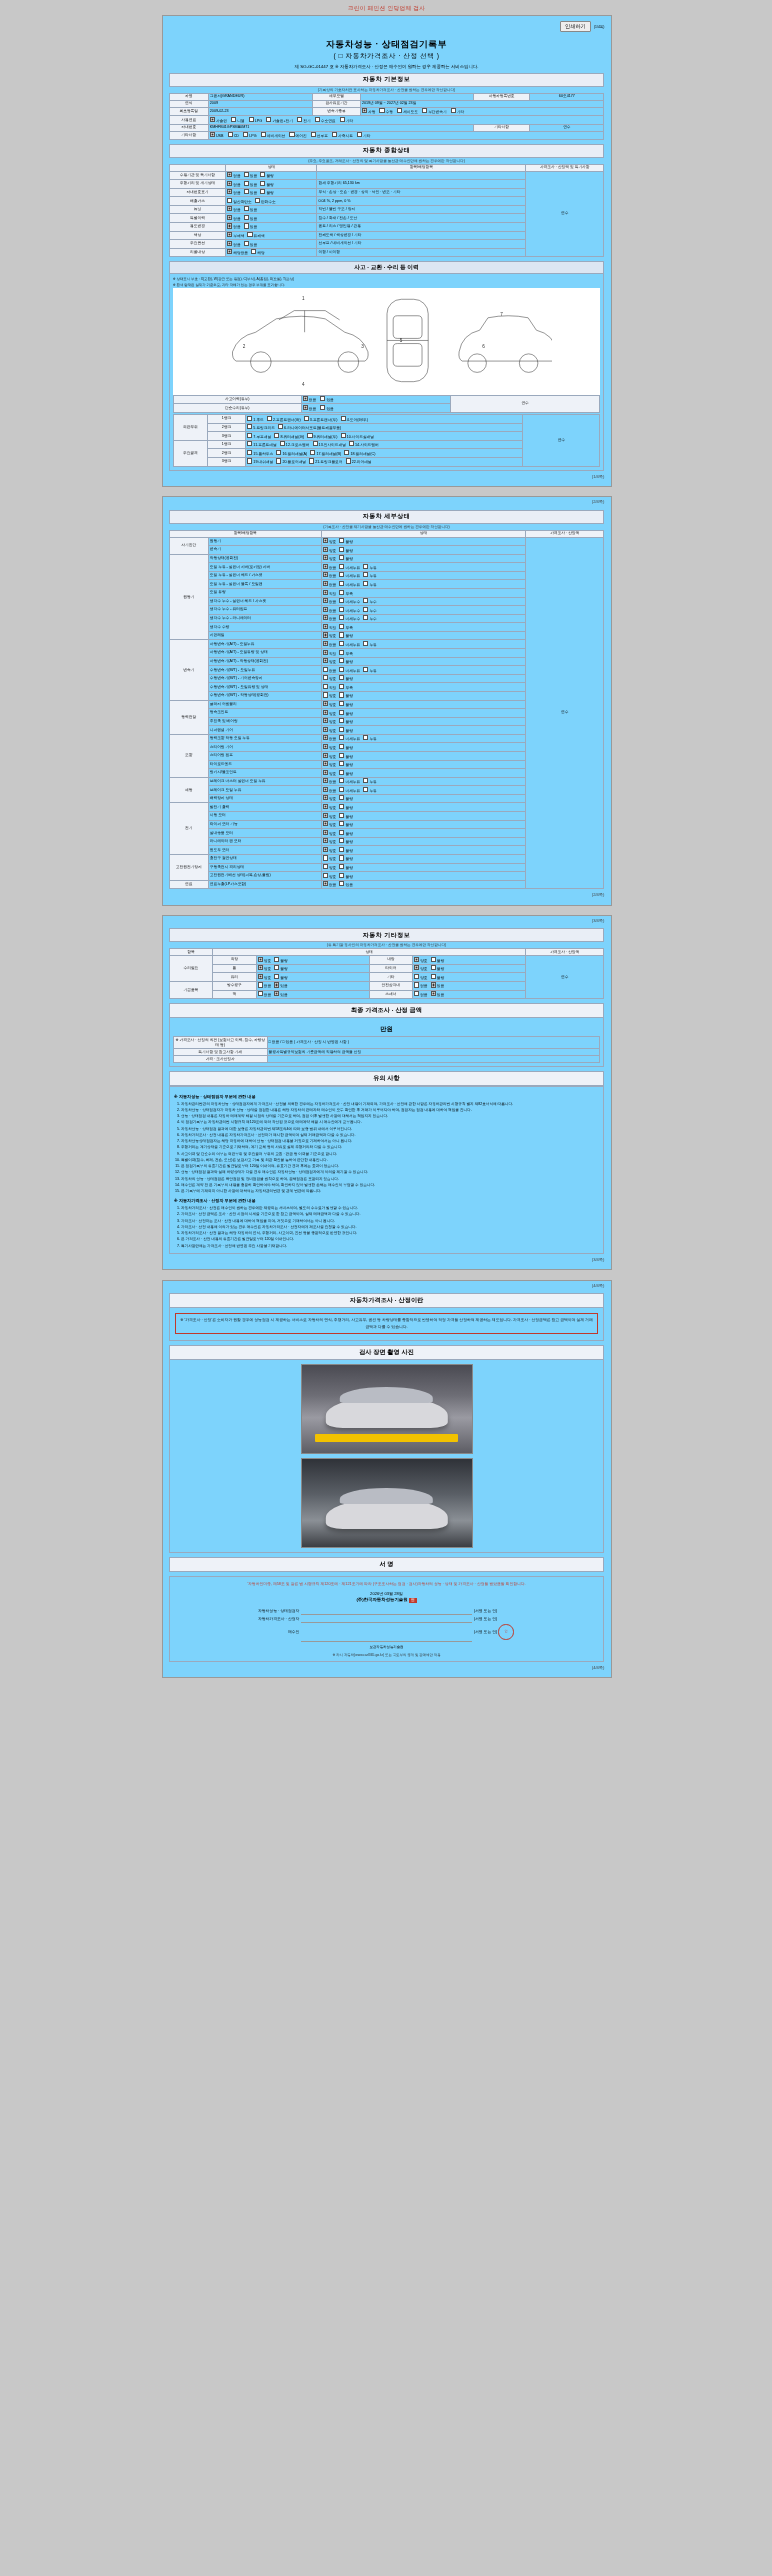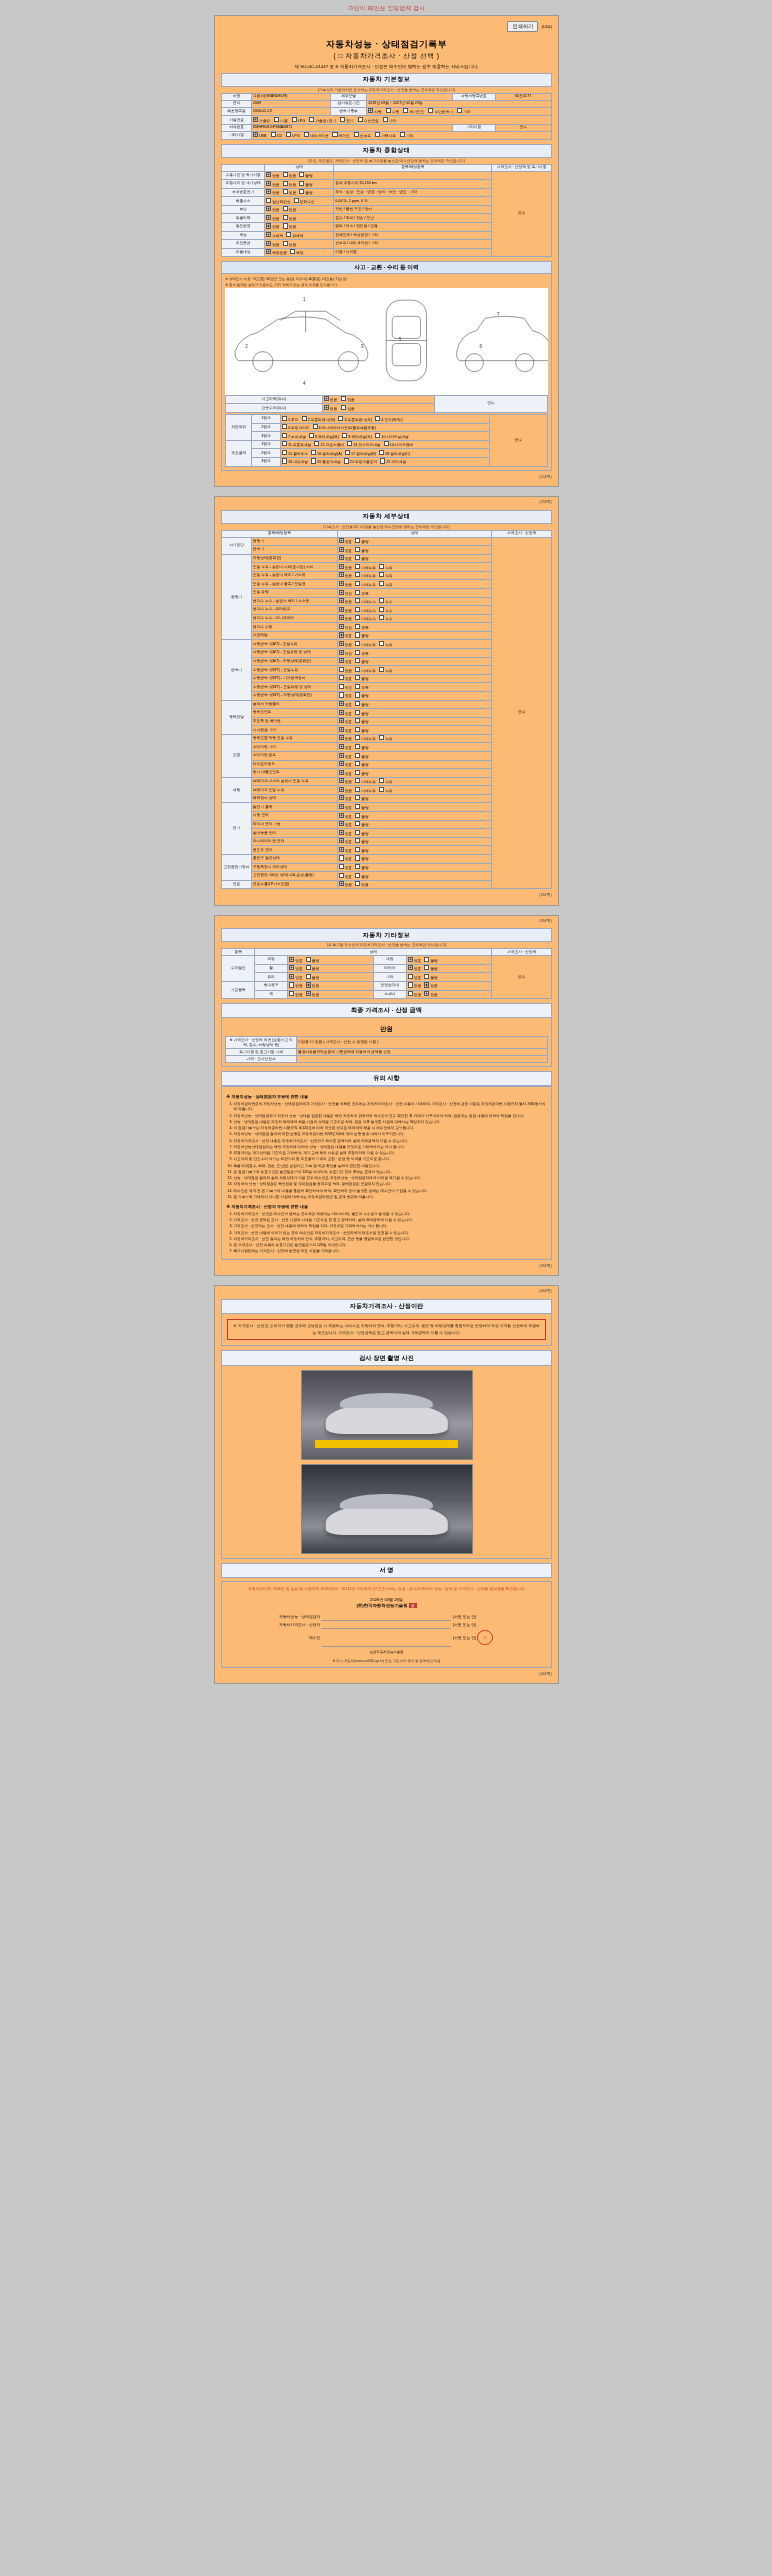--- a/index.html
+++ b/index.html
@@ -1,20 +1,20 @@
 <!DOCTYPE html>
 <html style="font-size:8.2px"><head>
 <meta charset="utf-8">
 <style>
   html,body{margin:0;padding:0;background:#c8c8c8;}
   body{font-family:"Liberation Sans","DejaVu Sans",sans-serif;}
   .page-wrap{width:773px;margin:0 auto;}
   .topbar{text-align:center;padding:3.1px 0 2.1px 0;}
   .topbar .hint{color:#c0392b;font-size:5.7px;letter-spacing:0.3px;}
-  .sheet{width:345px;margin:0 auto 9.3px auto;background:#fdba74;border:0.5px solid #999;padding:5.2px 6.2px 7.2px 6.2px;box-sizing:border-box;position:relative;}
+  .sheet{width:450px;margin:0 auto 9.3px auto;background:#7dd3fc;border:0.5px solid #999;padding:5.2px 6.2px 7.2px 6.2px;box-sizing:border-box;position:relative;}
   .pageno{position:absolute;right:6.2px;top:2.1px;font-size:4.1px;color:#444;}
   .pagefoot{text-align:right;font-size:4.1px;color:#444;margin-top:3.1px;}
   .print-btn{position:absolute;right:0;top:-1px;font-size:5.2px;border:0.5px solid #888;background:#eee;padding:1px 4.1px;border-radius:1px;}
   .hdr-row{display:flex;justify-content:flex-end;align-items:center;gap:3.1px;margin-bottom:1px;}
   h1.doc-title{font-size:8.8px;text-align:center;margin:6.2px 0 1px 0;font-weight:bold;letter-spacing:0.5px;}
   .doc-sub{font-size:6.7px;text-align:center;margin:0 0 3.1px 0;letter-spacing:0.5px;}
   .doc-line{font-size:4.4px;text-align:center;margin:1px 0 4.1px 0;}
   .secbar{background:#e9eef6;border:0.5px solid #9aa9bd;text-align:center;font-size:6px;font-weight:bold;padding:1.5px 0;margin:3.1px 0 0 0;letter-spacing:0.5px;}
   .secnote{font-size:3.6px;text-align:center;color:#333;padding:1px 0;}
   table.grid{width:100%;border-collapse:collapse;table-layout:fixed;}

